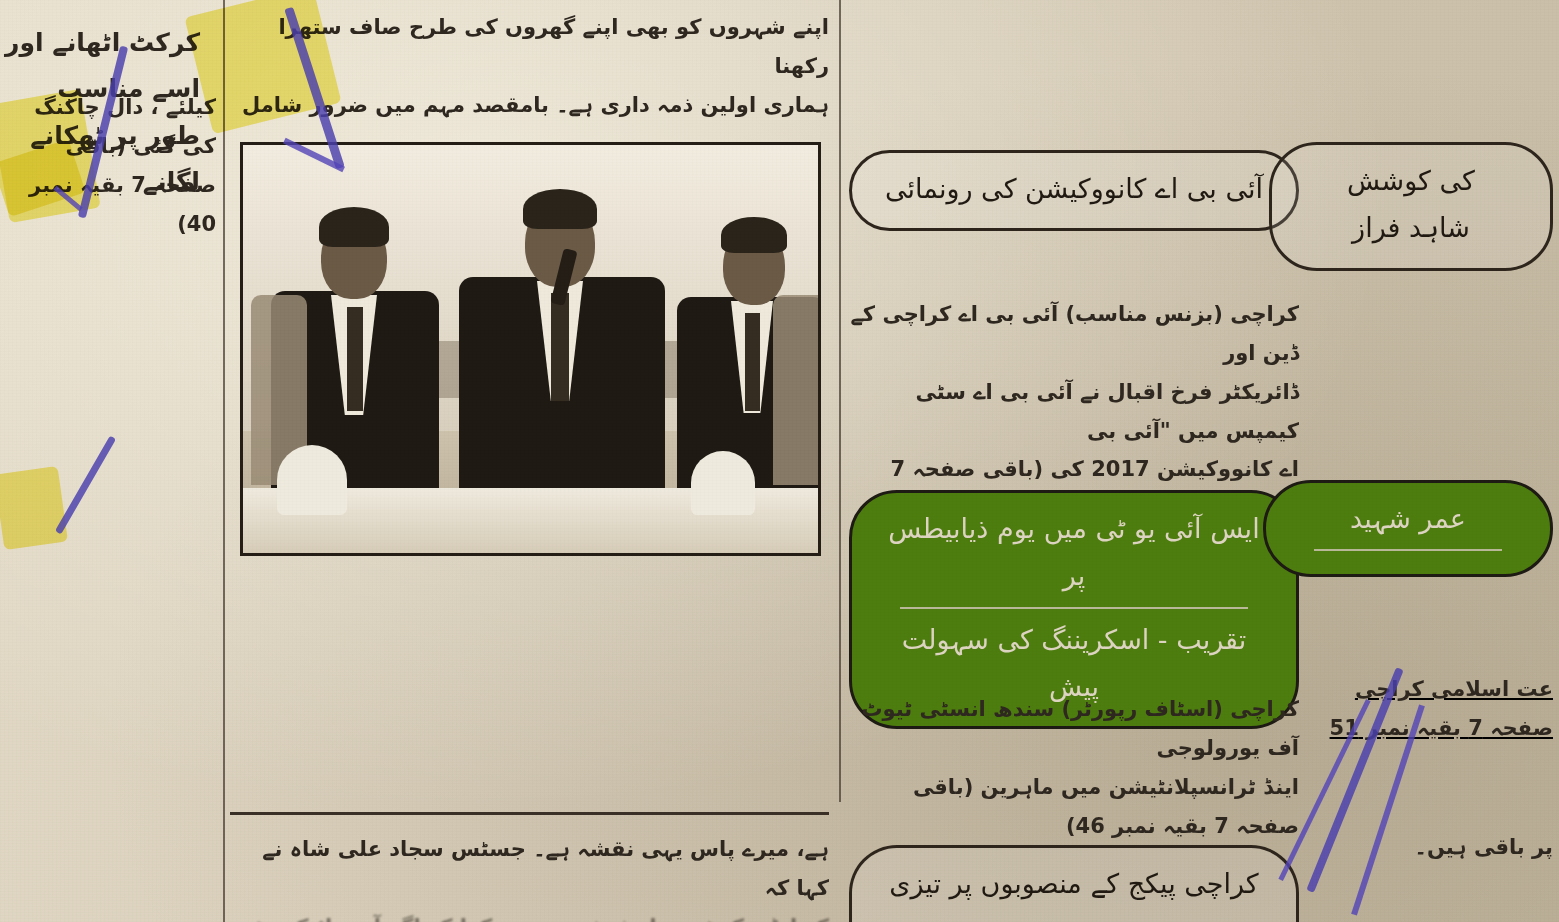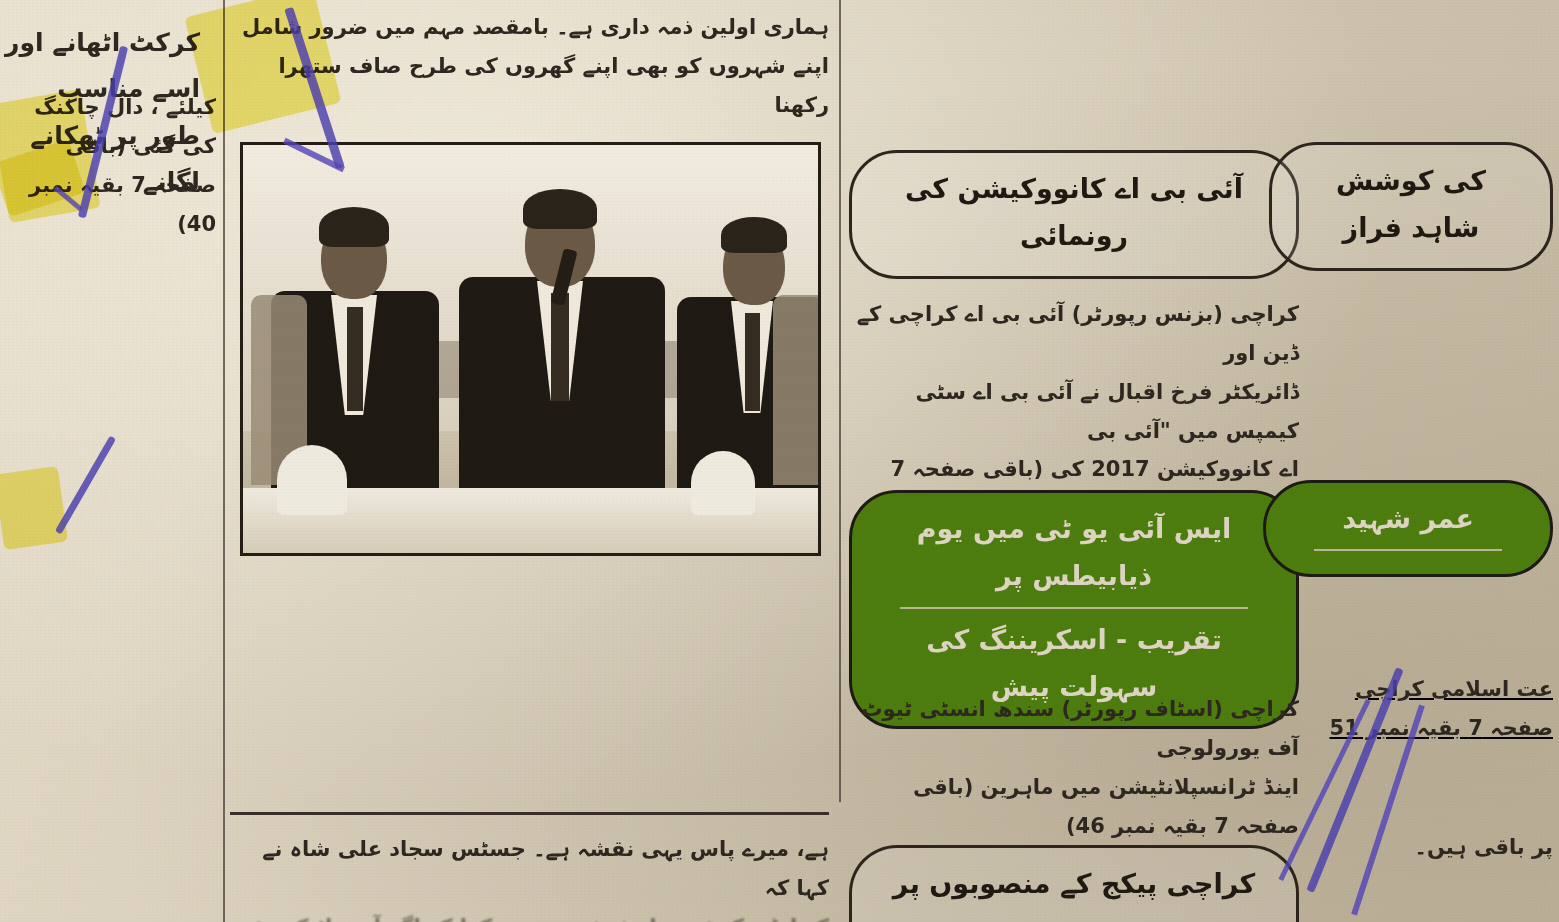--- a/index.html
+++ b/index.html
@@ -69,21 +69,21 @@
   .txt.small { font-size: 18px; font-weight: 600; }
   .txt.caption { font-size: 25px; font-weight: 700; line-height: 1.9; }
 
   
   .pill {
     border: 3px solid #2e261d;
     border-radius: 48px;
     padding: 12px 22px 16px;
     text-align: center;
     color: #201a13;
-    font-weight: 700;
+    font-weight: 400;
     font-size: 27px;
     line-height: 1.75;
     background: rgba(255,255,255,0.12);
   }
   
   .pill.solid {
     background: #4d7c0f;
     color: #ddd4c2;
     border-color: #1e1a14;
   }
@@ -207,21 +207,21 @@
     <div class="txt small faded blurred" style="position:absolute; right:6px; left:2px; bottom:10px; height:80px;"></div>
   </div>
 
   <div class="col col-mid">
 
     <div class="pill" style="position:absolute; right:10px; left:10px; top:150px;">
       <div>آئی بی اے کانووکیشن کی رونمائی</div>
     </div>
 
     <div style="position:absolute; right:10px; left:6px; top:295px;">
-      <div class="txt body">کراچی (بزنس رپورٹر) آئی بی اے کراچی کے ڈین اور</div>
+      <div class="txt body">کراچی (بزنس مناسب) آئی بی اے کراچی کے ڈین اور</div>
       <div class="txt body">ڈائریکٹر فرخ اقبال نے آئی بی اے سٹی کیمپس میں "آئی بی</div>
       <div class="txt body">اے کانووکیشن 2017 کی   (باقی صفحہ 7 بقیہ نمبر 45)</div>
     </div>
 
     <div class="pill solid" style="position:absolute; right:10px; left:10px; top:490px;">
       <div>ایس آئی یو ٹی میں یوم ذیابیطس پر</div>
       <div class="rule"></div>
       <div>تقریب - اسکریننگ کی سہولت پیش</div>
     </div>
 
@@ -231,22 +231,22 @@
     </div>
 
     <div class="pill" style="position:absolute; right:10px; left:10px; top:845px; border-bottom:none; border-radius:48px 48px 0 0; padding-bottom:40px;">
       <div>کراچی پیکج کے منصوبوں پر تیزی سے</div>
     </div>
   </div>
 
   <div class="col col-center">
 
     <div style="position:absolute; right:10px; left:10px; top:8px;">
+      <div class="txt body">اپنے شہروں کو بھی اپنے گھروں کی طرح صاف ستھرا رکھنا</div>
       <div class="txt body">ہماری اولین ذمہ داری ہے۔ بامقصد مہم میں ضرور شامل</div>
-      <div class="txt body">اپنے شہروں کو بھی اپنے گھروں کی طرح صاف ستھرا رکھنا</div>
     </div>
 
     <div class="photo-frame" style="right:18px; left:16px; top:142px; height:408px;">
       <div class="photo-inner">
         <div class="ph-backwall"></div>
         <div class="ph-panel"></div>
         <div class="ph-floor"></div>
 
         <div class="person" style="left:22px; top:50px; width:180px; height:330px;">
           <div class="torso" style="left:6px; top:96px; width:168px; height:210px;"></div>

